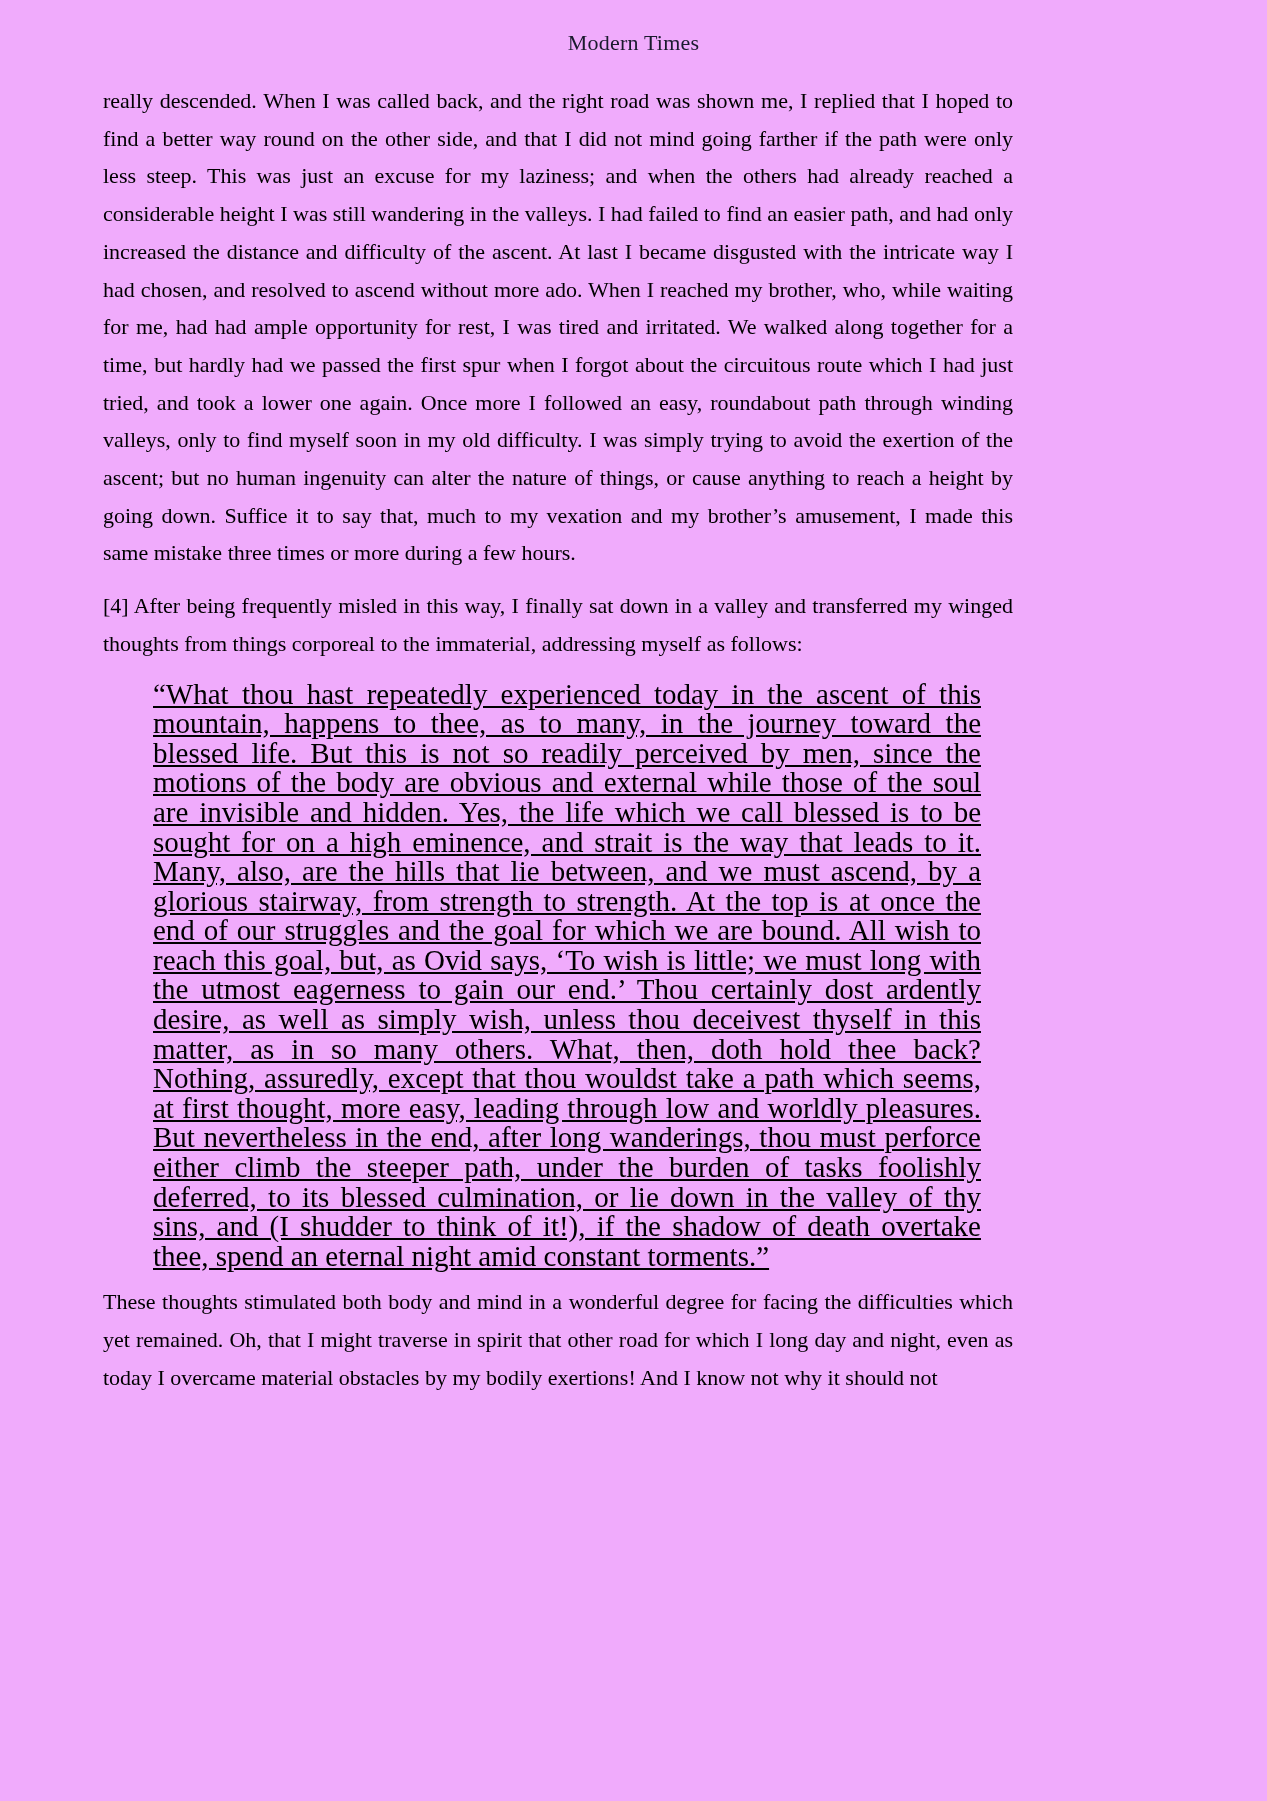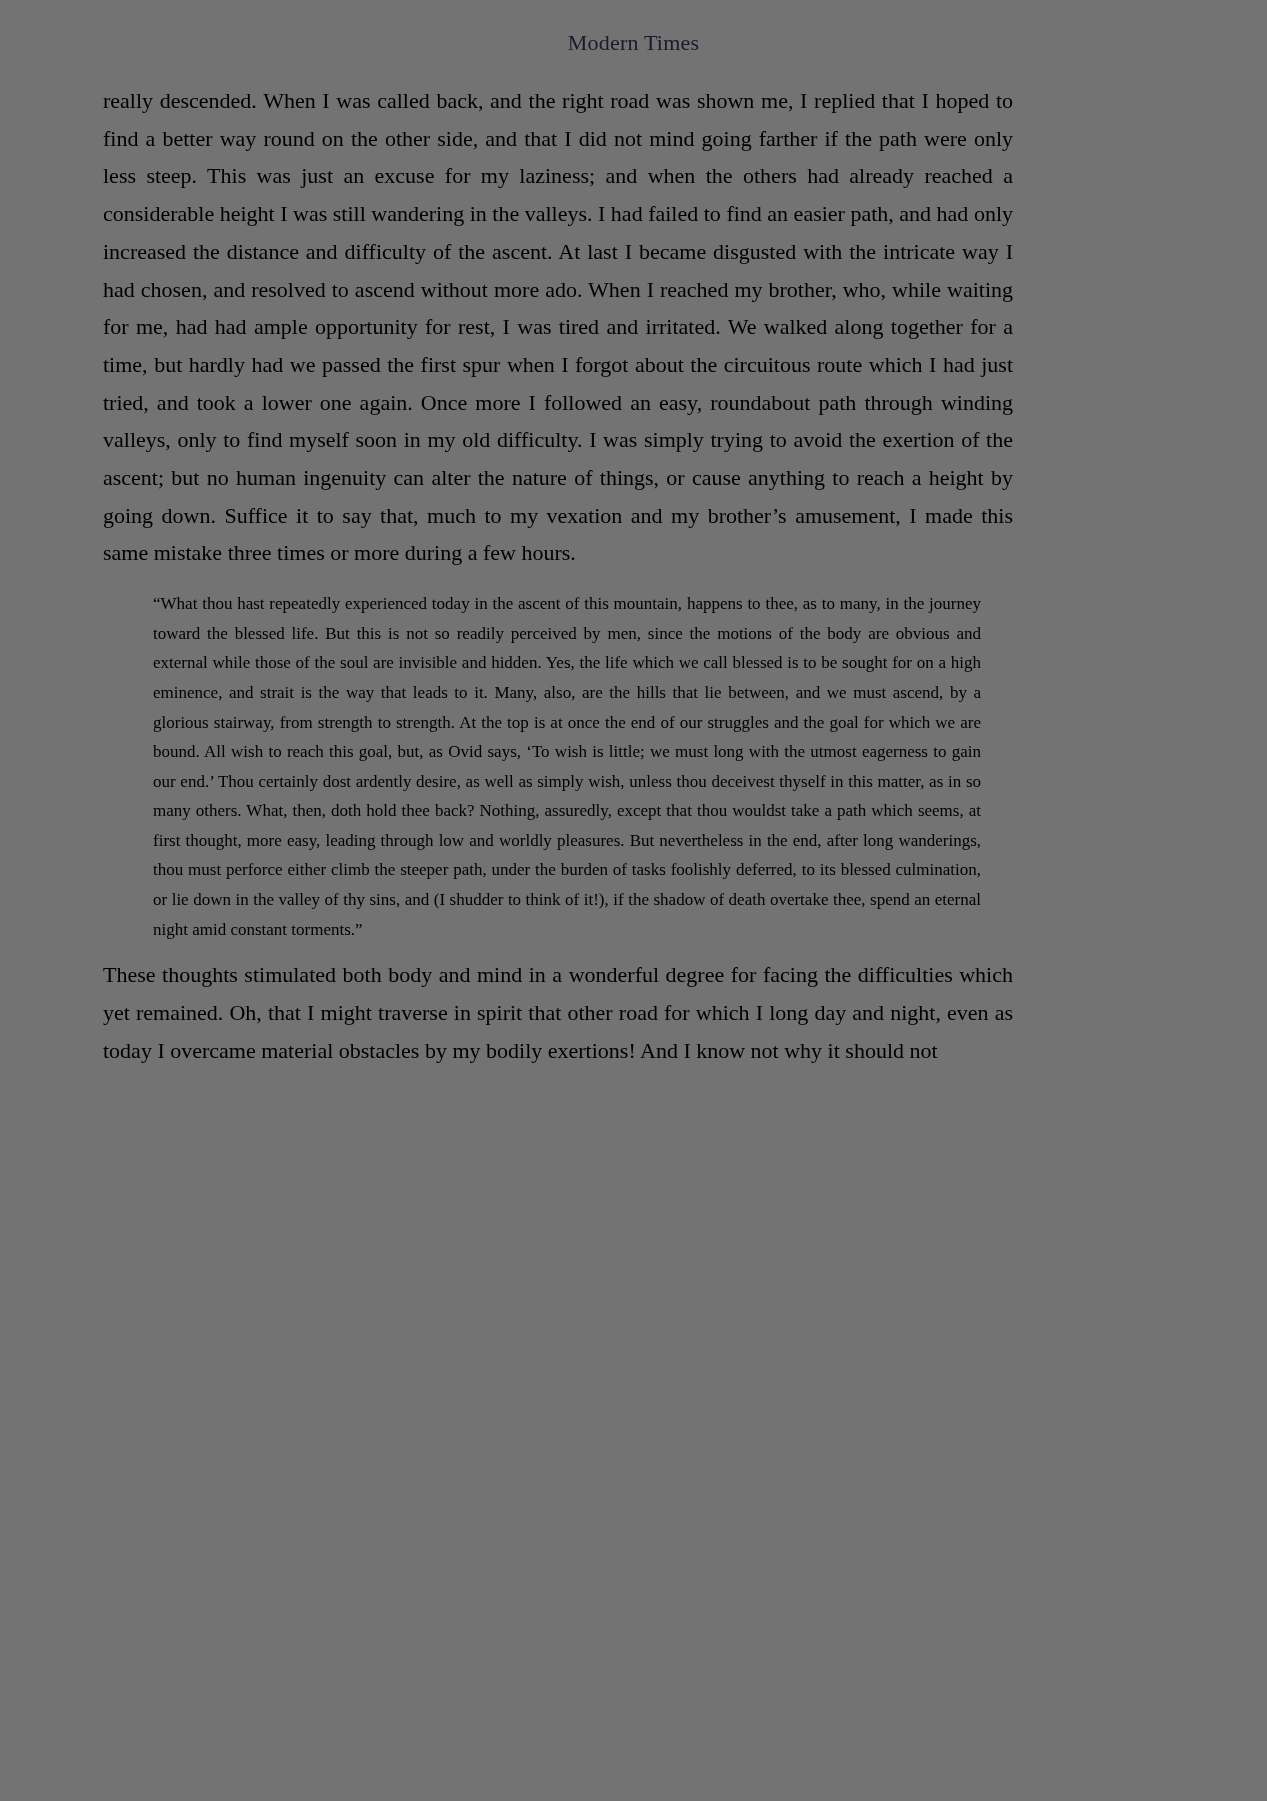--- a/index.html
+++ b/index.html
@@ -12,21 +12,21 @@
     height: 1801px;
     font-family: "Liberation Serif", "DejaVu Serif", serif;
     color: #000000;
     -webkit-font-smoothing: antialiased;
   }
   .page {
     position: relative;
     width: 1267px;
     height: 1801px;
     box-sizing: border-box;
-    background: #737373;
+    background: #f0abfc;
     overflow: hidden;
   }
   .running-header {
     position: absolute;
     top: 30px;
     left: 0;
     width: 1267px;
     text-align: center;
     font-size: 22px;
     letter-spacing: 0.2px;
@@ -47,44 +47,46 @@
     -webkit-hyphens: none;
     hyphens: none;
     color: #000000;
   }
   p.body-par + p.body-par {
     margin-top: 15px;
   }
   .blockquote {
     margin: 17px 0 12px 0;
     padding: 0 32px 0 50px;
-    font-size: 17px;
+    font-size: 29px;
     line-height: 29.6px;
     text-align: justify;
     text-justify: inter-word;
     color: #000000;
+    text-decoration: underline;
   }
   .blockquote p {
     margin: 0;
   }
   .after-quote {
     margin-top: 14px;
   }
 </style>
 </head>
 <body>
 
 <div class="page">
 
   <div class="running-header">Modern Times</div>
 
   <div class="text-column">
 
     <p class="body-par">really descended.  When I was called back, and the right road was shown me, I replied that I hoped to find a better way round on the other side, and that I did not mind going farther if the path were only less steep.  This was just an excuse for my laziness; and when the others had already reached a considerable height I was still wandering in the valleys.  I had failed to find an easier path, and had only increased the distance and difficulty of the ascent.  At last I became disgusted with the intricate way I had chosen, and resolved to ascend without more ado.  When I reached my brother, who, while waiting for me, had had ample opportunity for rest, I was tired and irritated.  We walked along together for a time, but hardly had we passed the first spur when I forgot about the circuitous route which I had just tried, and took a lower one again.  Once more I followed an easy, roundabout path through winding valleys, only to find myself soon in my old difficulty.  I was simply trying to avoid the exertion of the ascent; but no human ingenuity can alter the nature of things, or cause anything to reach a height by going down.  Suffice it to say that, much to my vexation and my brother’s amusement, I made this same mistake three times or more during a few hours.</p>
 
+    <p class="body-par">[4] After being frequently misled in this way, I finally sat down in a valley and transferred my winged thoughts from things corporeal to the immaterial, addressing myself as follows:</p>
 
     <div class="blockquote">
       <p>“What thou hast repeatedly experienced today in the ascent of this mountain, happens to thee, as to many, in the journey toward the blessed life.  But this is not so readily perceived by men, since the motions of the body are obvious and external while those of the soul are invisible and hidden.  Yes, the life which we call blessed is to be sought for on a high eminence, and strait is the way that leads to it.  Many, also, are the hills that lie between, and we must ascend, by a glorious stairway, from strength to strength.  At the top is at once the end of our struggles and the goal for which we are bound.  All wish to reach this goal, but, as Ovid says, ‘To wish is little; we must long with the utmost eagerness to gain our end.’  Thou certainly dost ardently desire, as well as simply wish, unless thou deceivest thyself in this matter, as in so many others.  What, then, doth hold thee back?  Nothing, assuredly, except that thou wouldst take a path which seems, at first thought, more easy, leading through low and worldly pleasures.  But nevertheless in the end, after long wanderings, thou must perforce either climb the steeper path, under the burden of tasks foolishly deferred, to its blessed culmination, or lie down in the valley of thy sins, and (I shudder to think of it!), if the shadow of death overtake thee, spend an eternal night amid constant torments.”</p>
     </div>
 
     <p class="body-par after-quote">These thoughts stimulated both body and mind in a wonderful degree for facing the difficulties which yet remained.  Oh, that I might traverse in spirit that other road for which I long day and night, even as today I overcame material obstacles by my bodily exertions!  And I know not why it should not</p>
 
   </div>
 
 </div>

